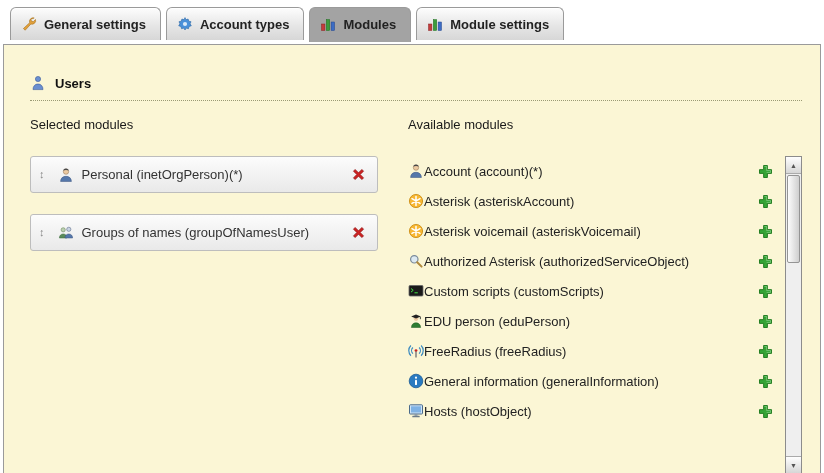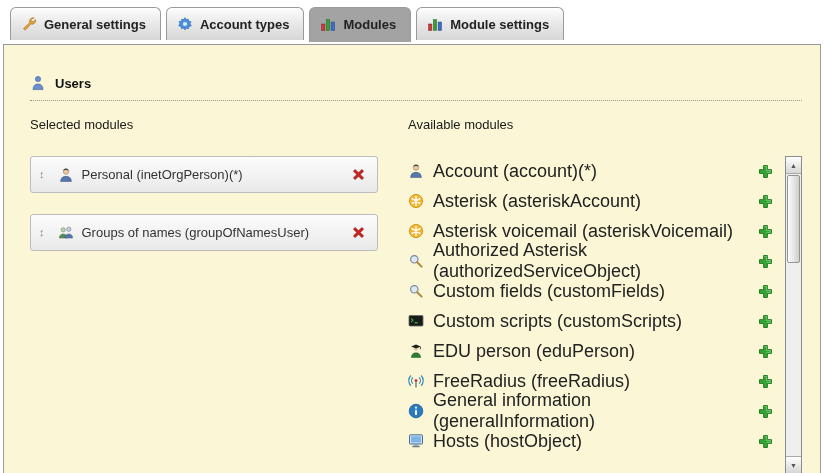--- a/index.html
+++ b/index.html
@@ -52,21 +52,21 @@
   .mod-icon { display:flex; width:16px; height:16px; flex:none; }
   .mod-icon svg { width:16px; height:16px; }
   .sel-row .mod-label { margin-left:8px; font-size:13px; color:#333; }
   .del { margin-left:auto; display:flex; cursor:pointer; }
   .del svg { width:15px; height:15px; }
 
   
   .avail-wrap { margin-top:24px; display:flex; align-items:flex-start; }
   .avail-list { flex:1; min-width:0; }
   .av-row { display:flex; align-items:center; height:30px; padding-right:12px; }
-  .av-row .mod-label { margin-left:9px; font-size:18px; color:#222; }
+  .av-row .mod-label { font-size:13px; color:#222; }
   .add { margin-left:auto; display:flex; cursor:pointer; }
   .add svg { width:15px; height:15px; }
 
   
   .scrollbar {
     width:17px; height:318px; flex:none; box-sizing:border-box;
     border:1px solid #8c8c8c; background:#efefef;
     display:flex; flex-direction:column;
   }
   .sb-btn {
@@ -245,35 +245,20 @@
                 </span>
     <span class="mod-label">Authorized Asterisk (authorizedServiceObject)</span>
     <span class="add">
                   <svg viewBox="0 0 16 16">
                     <path d="M6 1.6h4V6h4.4v4H10v4.4H6V10H1.6V6H6z" fill="#35a435" stroke="#1d7a1d" stroke-width="1" stroke-linejoin="round"></path>
                     <path d="M6.8 2.6h2.4V7h4.2v2H9.2" fill="none" stroke="#8fd48f" stroke-width="0.7"></path>
                   </svg>
                 </span>
   </div>
 
-  <div class="av-row">
-    <span class="mod-icon">
-                  <svg viewBox="0 0 16 16">
-                    <circle cx="6.3" cy="6.3" r="3.7" fill="#dce9f2" stroke="#7a8a99" stroke-width="1.2"></circle>
-                    <line x1="9.2" y1="9.2" x2="13.6" y2="13.6" stroke="#b0893c" stroke-width="2" stroke-linecap="round"></line>
-                  </svg>
-                </span>
-    <span class="mod-label">Custom fields (customFields)</span>
-    <span class="add">
-                  <svg viewBox="0 0 16 16">
-                    <path d="M6 1.6h4V6h4.4v4H10v4.4H6V10H1.6V6H6z" fill="#35a435" stroke="#1d7a1d" stroke-width="1" stroke-linejoin="round"></path>
-                    <path d="M6.8 2.6h2.4V7h4.2v2H9.2" fill="none" stroke="#8fd48f" stroke-width="0.7"></path>
-                  </svg>
-                </span>
-  </div>
 
   <div class="av-row">
     <span class="mod-icon">
                   <svg viewBox="0 0 16 16">
                     <rect x="1" y="2.5" width="14" height="10.5" rx="1" fill="#1a1a1a" stroke="#666" stroke-width="0.8"></rect>
                     <path d="M3 5.5l2.2 1.8L3 9.1" stroke="#44dd44" stroke-width="1" fill="none"></path>
                     <line x1="6.5" y1="9.8" x2="9.8" y2="9.8" stroke="#44dd44" stroke-width="1"></line>
                   </svg>
                 </span>
     <span class="mod-label">Custom scripts (customScripts)</span>

